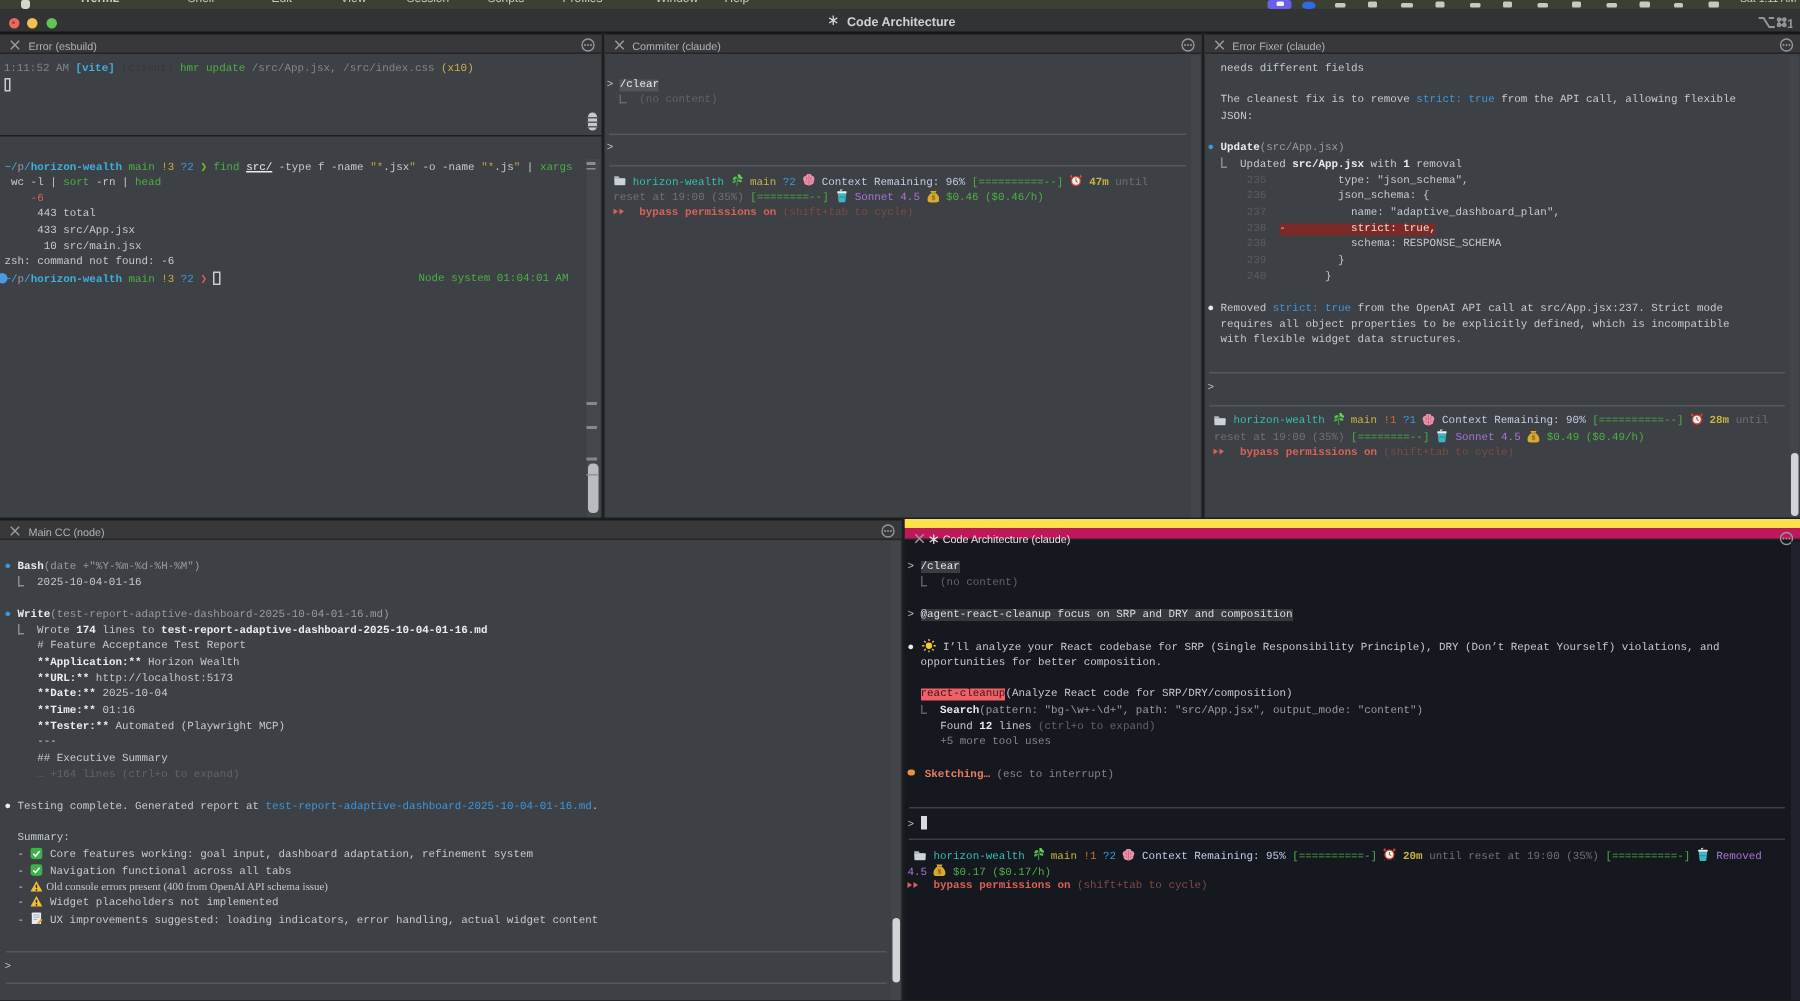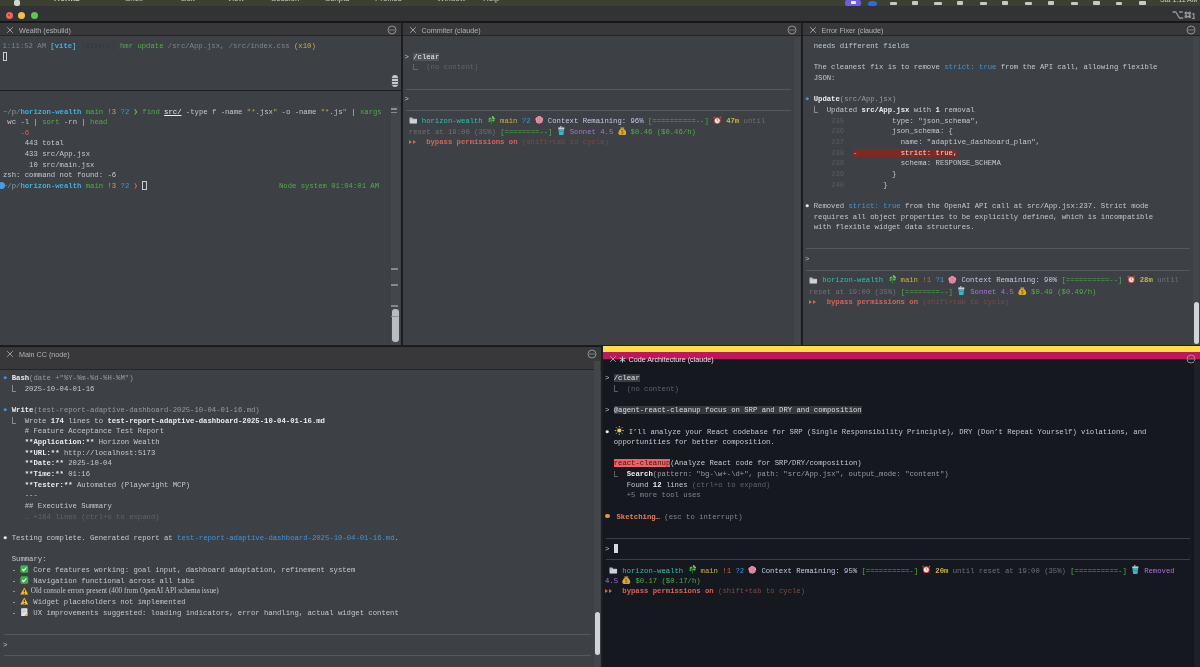--- a/index.html
+++ b/index.html
@@ -32,40 +32,45 @@
     <div style="position:absolute;left:1093px;top:1px;width:7px;height:4px;background:#c6c8c2;border-radius:1px"></div>
     <div style="position:absolute;left:1116px;top:1.5px;width:6px;height:3.5px;background:#c6c8c2;border-radius:1px"></div>
     <div style="position:absolute;left:1139px;top:1px;width:7px;height:4px;background:#c6c8c2;border-radius:1px"></div>
     <span style="position:absolute;left:1160px;top:-4.5px;font-size:7px;color:#cdcfc8">Sat 1:11 AM</span>
   </div>
 <div style="position:absolute;left:0;top:5.5px;width:1200px;height:16.5px;background:#323335;border-bottom:1px solid #151617">
     <div style="position:absolute;left:5.5px;top:6px;width:7.2px;height:7.2px;border-radius:50%;background:#ec695e"></div>
     <div style="position:absolute;left:18px;top:6px;width:7.2px;height:7.2px;border-radius:50%;background:#f4bf4f"></div>
     <div style="position:absolute;left:30.5px;top:6px;width:7.2px;height:7.2px;border-radius:50%;background:#61c454"></div>
     <div style="position:absolute;left:7.7px;top:8.2px;width:2.8px;height:2.8px;border-radius:50%;background:#b03a30"></div>
+    <div style="position:absolute;left:0;right:0;top:3px;text-align:center;font-family:'Liberation Sans',sans-serif;font-size:8.4px;font-weight:bold;color:#cfd1d3"><span style="position:relative"><svg width="7" height="7" viewBox="0 0 7 7" style="position:absolute;left:-11px;top:1px">
+          <g stroke="#d2d4d6" stroke-width="0.9">
+            <path d="M3.5 0.4v6.2M0.8 1.9l5.4 3.4M0.8 5.3l5.4-3.4"></path>
+          </g>
+        </svg> Code Architecture</span></div>
     <svg width="23" height="10" viewBox="0 0 23 10" style="position:absolute;right:5px;top:4.5px">
       <g stroke="#94969a" stroke-width="1.3" fill="none">
         <path d="M0.5 2h3.2l3.8 6h3.7M7.2 2h3.5"></path>
       </g>
       <g stroke="#94969a" stroke-width="1.1" fill="none">
         <rect x="14" y="3" width="3.6" height="3.6"></rect>
         <circle cx="14" cy="3" r="1"></circle>
         <circle cx="17.6" cy="3" r="1"></circle>
         <circle cx="14" cy="6.6" r="1"></circle>
         <circle cx="17.6" cy="6.6" r="1"></circle>
       </g>
       <text x="19.3" y="8.6" font-size="8.5" font-weight="bold" fill="#94969a" font-family="Liberation Sans">1</text>
     </svg>
   </div>
 <div style="position:absolute;left:0px;top:22px;width:400.5px;height:67.5px;background:#3d4045;overflow:hidden">
 <div style="position:absolute;left:0;right:0;top:0;height:14px;background:#38383a;border-top:1px solid #19191b;border-bottom:1px solid #242528">
       <svg width="8" height="8" viewBox="0 0 8 8" style="position:absolute;left:6px;top:3px">
         <path d="M1.2 1.2 6.8 6.8M6.8 1.2 1.2 6.8" stroke="#999b9e" stroke-width="1"></path>
       </svg>
-      <span style="position:absolute;left:19px;top:2.5px;font-family:'Liberation Sans',sans-serif;font-size:7.2px;color:#b0b2b5">Wealth (esbuild)</span>
+      <span style="position:absolute;left:19px;top:2.5px;font-family:'Liberation Sans',sans-serif;font-size:7.2px;color:#b0b2b5">Error (esbuild)</span>
       <svg width="10" height="10" viewBox="0 0 10 10" style="position:absolute;right:4px;top:2px">
         <circle cx="5" cy="5" r="4" fill="none" stroke="#96989c" stroke-width="0.9"></circle>
         <circle cx="3" cy="5" r="0.65" fill="#96989c"></circle>
         <circle cx="5" cy="5" r="0.65" fill="#96989c"></circle>
         <circle cx="7" cy="5" r="0.65" fill="#96989c"></circle>
       </svg>
     </div>
 <div class="bd" style="position:absolute;left:2.5px;right:0;top:19px;bottom:0"><div class="r"><span style="color:#82868c;">1:11:52 AM </span><span style="color:#3fb0dd;font-weight:bold;">[vite]</span><span style="color:#60646a;color:#34373c"> (client) </span><span style="color:#4fae47;">hmr update </span><span style="color:#82868c;">/src/App.jsx, /src/index.css </span><span style="color:#c9b344;">(x10)</span></div><div class="r"><span style="display:inline-block;width:4.6px;height:9px;border:1px solid #c9cdd1;vertical-align:-2px;box-sizing:border-box"></span></div></div>
 <div style="position:absolute;right:2.5px;top:53px;width:6.5px;height:12px;background:#c6c8cb;border-radius:3px"></div>
     <div style="position:absolute;right:1.5px;top:56px;width:8.5px;height:1.2px;background:#55585c"></div>
@@ -166,21 +171,21 @@
           <path fill="#2e97a6" d="M1.7 5h5.2l-.1.9H1.8z"></path>
         </svg> <span style="color:#a873d8;">Sonnet 4.5</span> <svg style="vertical-align:-1.5px;margin-right:0px;margin-left:0px" width="8.6" height="8.5" viewBox="0 0 8.6 8.5">
           <path fill="#d9a931" d="M3 1.7 2.2.4h4.2L5.6 1.7c1.7 1 2.7 2.7 2.7 4.4 0 1.5-1.2 2.3-4 2.3s-4-.8-4-2.3c0-1.7 1-3.4 2.7-4.4z"></path>
           <rect x="2.7" y="1.3" width="3.2" height=".9" rx=".4" fill="#b8871f"></rect>
           <text x="4.3" y="6.6" font-size="4.6" font-weight="bold" fill="#8a6210" text-anchor="middle" font-family="Liberation Sans">$</text>
         </svg> <span style="color:#4fae47;">$0.49 ($0.49/h)</span></div><div class="r"> <span style="display:inline-block;width:8.6px"><span style="display:inline-block;width:0;height:0;border-left:3.4px solid #d9625a;border-top:2.6px solid transparent;border-bottom:2.6px solid transparent;margin-right:1px"></span><span style="display:inline-block;width:0;height:0;border-left:3.4px solid #d9625a;border-top:2.6px solid transparent;border-bottom:2.6px solid transparent;margin-right:1px"></span></span>  <span style="color:#d9625a;font-weight:bold;">bypass permissions on</span> <span style="color:#7e4a45;">(shift+tab to cycle)</span></div></div>
 <div style="position:absolute;right:1px;top:15px;bottom:0;width:6px;background:#42454a"></div>
     <div style="position:absolute;right:1px;top:280px;width:5.5px;height:42px;background:rgba(235,238,240,0.85);border-radius:3px"></div>
 </div>
 <div style="position:absolute;left:0px;top:346px;width:601px;height:321px;background:#3d4045;overflow:hidden">
-<div style="position:absolute;left:0;right:0;top:0;height:24px;background:#38383a;border-top:1px solid #19191b;border-bottom:1px solid #242528">
+<div style="position:absolute;left:0;right:0;top:0;height:14px;background:#38383a;border-top:1px solid #19191b;border-bottom:1px solid #242528">
       <svg width="8" height="8" viewBox="0 0 8 8" style="position:absolute;left:6px;top:3px">
         <path d="M1.2 1.2 6.8 6.8M6.8 1.2 1.2 6.8" stroke="#999b9e" stroke-width="1"></path>
       </svg>
       <span style="position:absolute;left:19px;top:2.5px;font-family:'Liberation Sans',sans-serif;font-size:7.2px;color:#b0b2b5">Main CC (node)</span>
       <svg width="10" height="10" viewBox="0 0 10 10" style="position:absolute;right:4px;top:2px">
         <circle cx="5" cy="5" r="4" fill="none" stroke="#96989c" stroke-width="0.9"></circle>
         <circle cx="3" cy="5" r="0.65" fill="#96989c"></circle>
         <circle cx="5" cy="5" r="0.65" fill="#96989c"></circle>
         <circle cx="7" cy="5" r="0.65" fill="#96989c"></circle>
       </svg>

